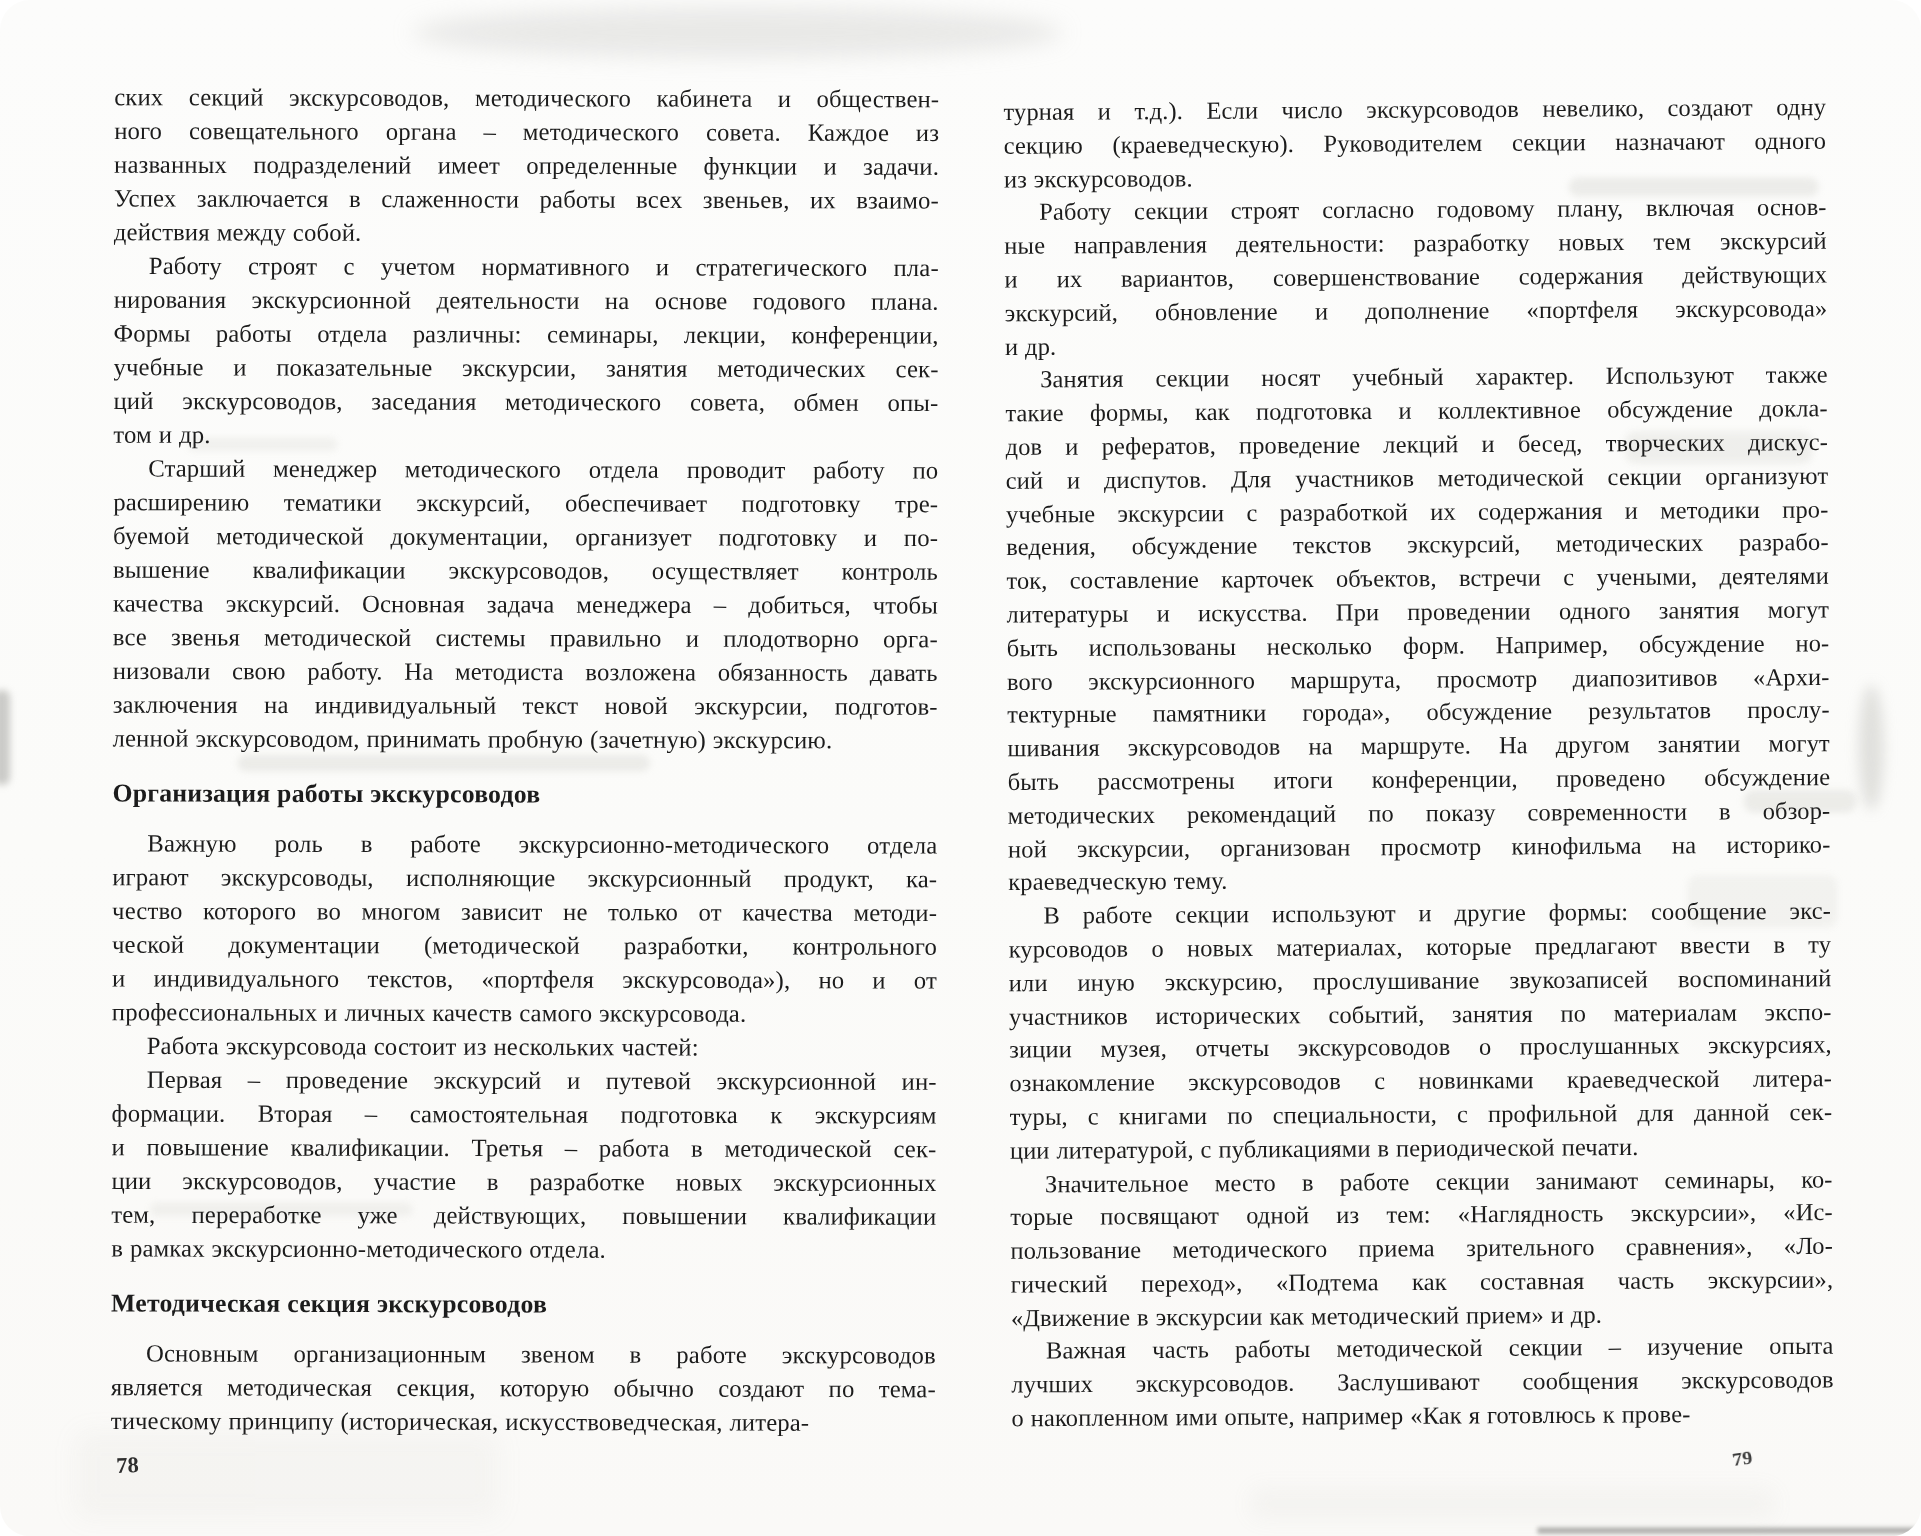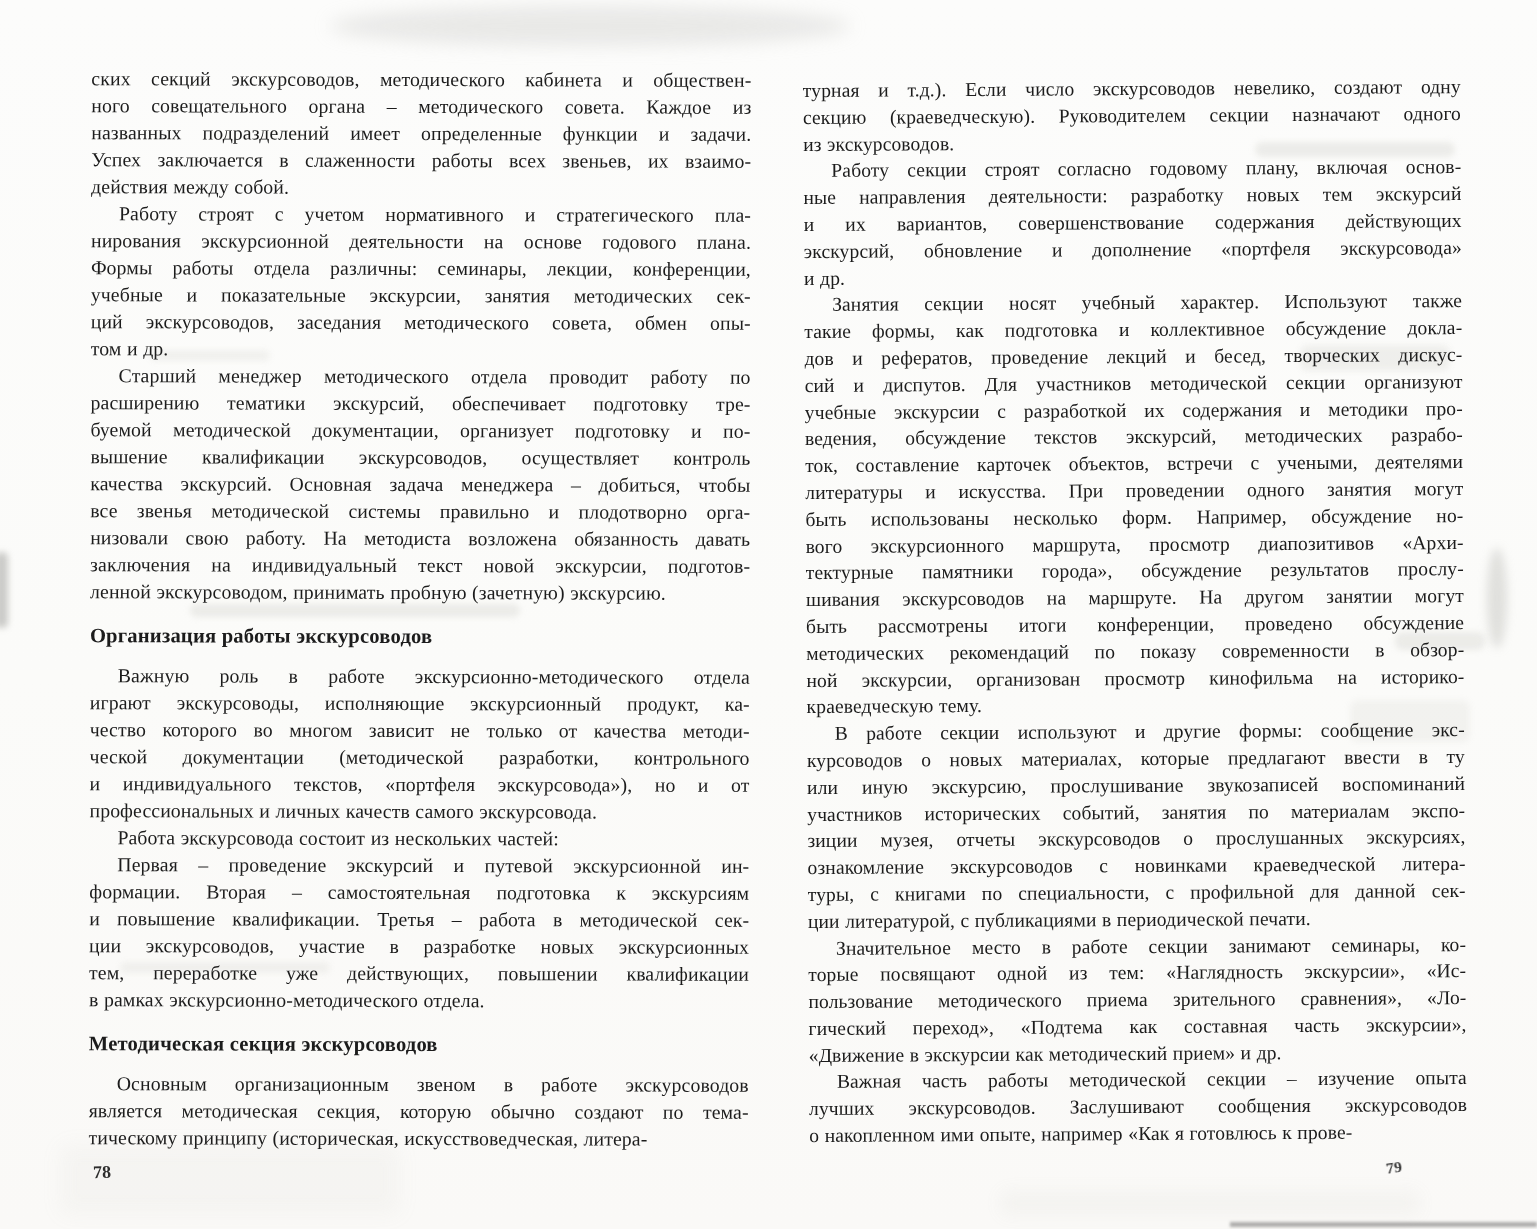--- a/index.html
+++ b/index.html
@@ -8,20 +8,21 @@
     background: #ffffff;
   }
   .sheet {
     position: relative;
     width: 1537px;
     height: 1229px;
     overflow: hidden;
     background: linear-gradient(180deg, #fcfcfb 0%, #fbfbf9 55%, #faf9f7 100%);
     font-family: "Liberation Serif", "DejaVu Serif", serif;
     color: #1b1b1b;
+    border-radius: 24px;
   }
   .page {
     position: absolute;
     color: #1c1c1c;
   }
   .page-left {
     left: 90px;
     top: 66px;
     width: 660px;
     font-size: 19.8px;

